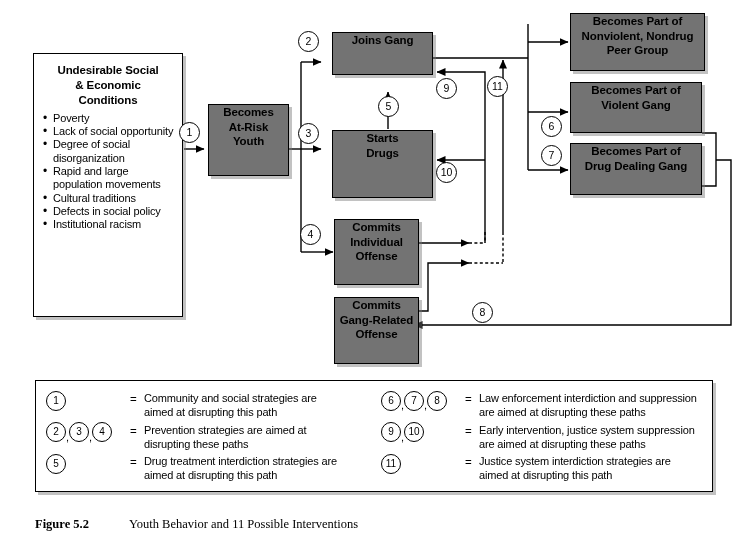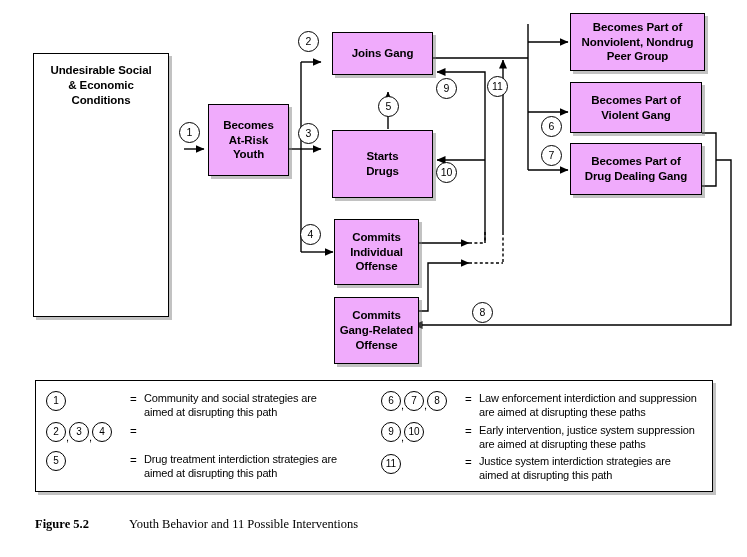--- a/index.html
+++ b/index.html
@@ -20,40 +20,40 @@
     position: absolute;
     left: 0; top: 0;
     width: 747px;
     height: 557px;
   }
 
   
   .node {
     position: absolute;
     border: 1.6px solid #000;
-    background: #f0abfc;
+    background: #737373;
     box-sizing: border-box;
     display: flex;
-    align-items: center;
+    align-items: flex-start;
     justify-content: center;
     text-align: center;
     font-weight: bold;
     font-size: 11.5px;
     line-height: 1.28;
     letter-spacing: -0.1px;
     box-shadow: 3px 3px 0 0 rgba(120,120,120,0.45);
     z-index: 5;
   }
   .node .lbl { display: block; padding: 0 4px; white-space: pre-line; }
 
   
   #conditions {
     position: absolute;
     left: 33px; top: 53px;
-    width: 136px; height: 264px;
+    width: 150px; height: 264px;
     border: 1.6px solid #000;
     background: #fff;
     box-sizing: border-box;
     box-shadow: 3px 3px 0 0 rgba(120,120,120,0.45);
     padding: 9px 5px 5px 5px;
     z-index: 5;
   }
   #conditions .ctitle {
     font-weight: bold;
     font-size: 11.5px;
@@ -242,20 +242,29 @@
       <path d="M469,263 L503,263" stroke-dasharray="3,2.4"></path>
       <path d="M485,232 L485,243" stroke-dasharray="3,2.4"></path>
       <path d="M503,232 L503,263" stroke-dasharray="3,2.4"></path>
     </g>
   </svg>
 
   <div id="conditions">
     <div class="ctitle">Undesirable Social
 &amp; Economic
 Conditions</div>
+    <ul>
+      <li>Poverty</li>
+      <li>Lack of social opportunity</li>
+      <li>Degree of social disorganization</li>
+      <li>Rapid and large population movements</li>
+      <li>Cultural traditions</li>
+      <li>Defects in social policy</li>
+      <li>Institutional racism</li>
+    </ul>
   </div>
 
   <div class="node" style="left:208px; top:104px; width:81px; height:72px;">
     <span class="lbl">Becomes
 At-Risk
 Youth</span>
   </div>
 
   <div class="node" style="left:332px; top:32px; width:101px; height:43px;">
     <span class="lbl">Joins Gang</span>
@@ -322,20 +331,22 @@
 
       <div class="legend-row">
         <div class="legend-keys">
           <span class="kcircle">2</span>
           <span class="kcomma">,</span>
           <span class="kcircle">3</span>
           <span class="kcomma">,</span>
           <span class="kcircle">4</span>
         </div>
         <div class="legend-eq">=</div>
+        <div class="legend-text">Prevention strategies are aimed at
+disrupting these paths</div>
       </div>
 
       <div class="legend-row">
         <div class="legend-keys">
           <span class="kcircle">5</span>
         </div>
         <div class="legend-eq">=</div>
         <div class="legend-text">Drug treatment interdiction strategies are
 aimed at disrupting this path</div>
       </div>

